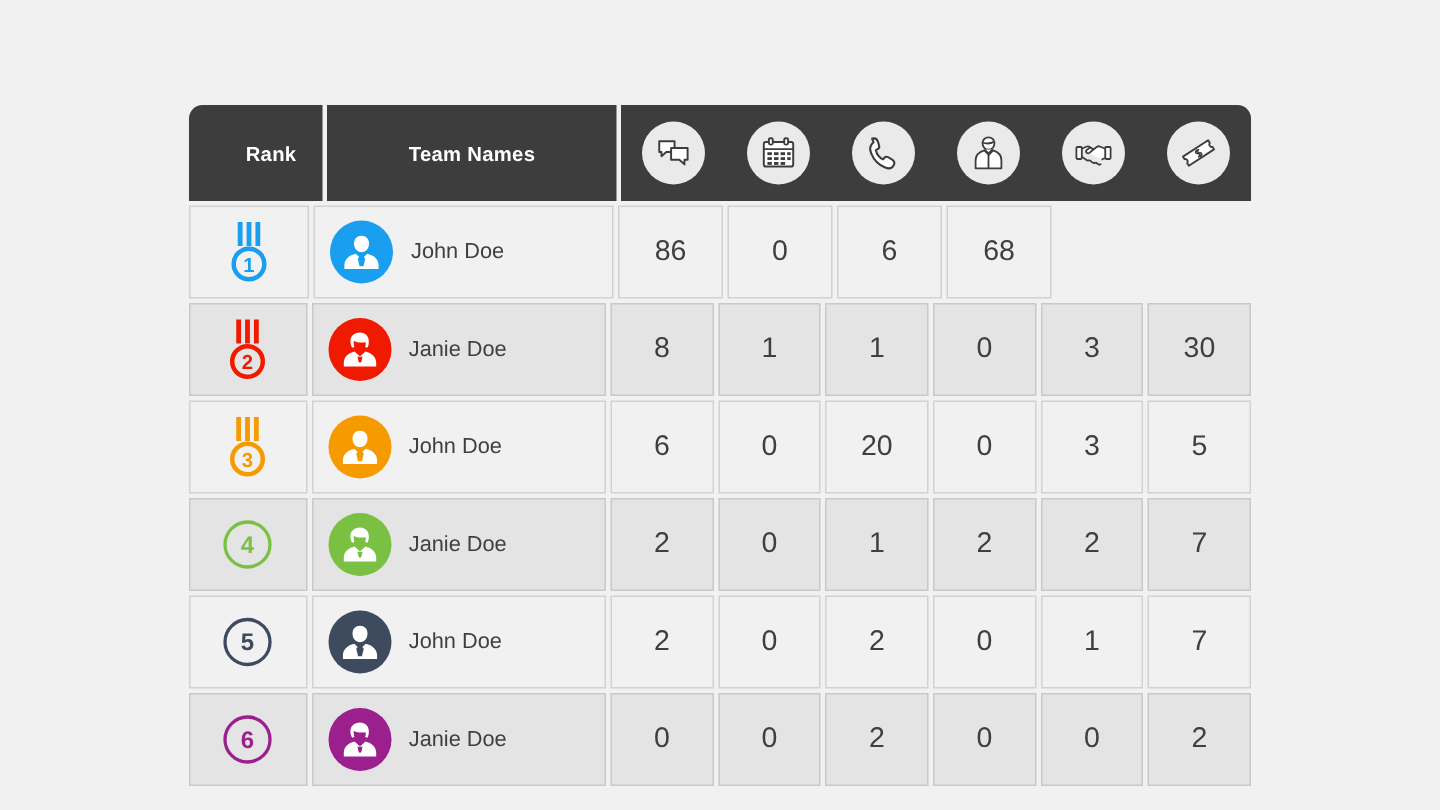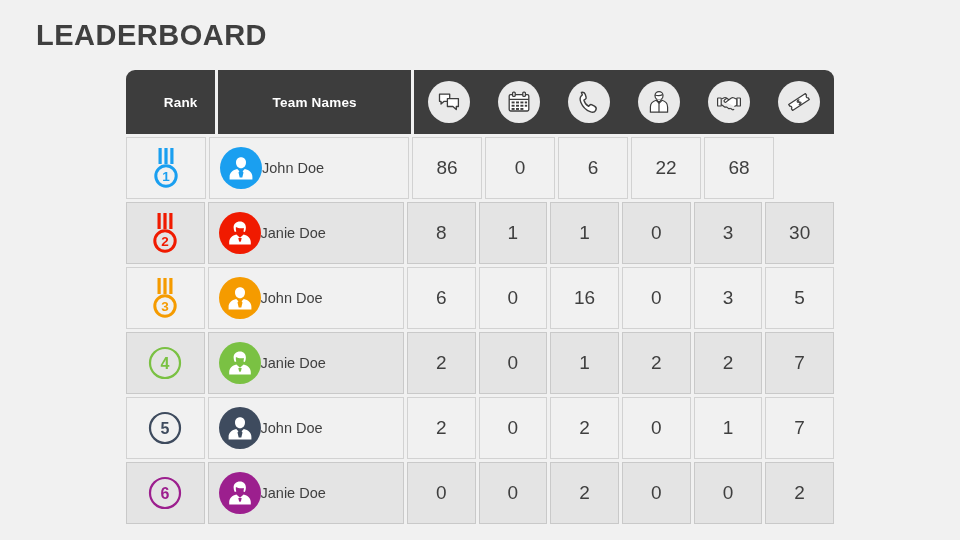--- a/index.html
+++ b/index.html
@@ -113,20 +113,21 @@
   .row.dark  .cell { border-color: #c9c9c9; }
 
   .cell-rank {
     width: 80px;
     justify-content: center;
   }
   .cell-team {
     width: 200px;
     justify-content: flex-start;
     padding-left: 10px;
+    gap: 12px;
   }
   .cell-stat {
     width: 70px;
     justify-content: center;
     font-size: 19px;
     color: #3f3f3f;
   }
 
   .team-name {
     font-size: 14.5px;
@@ -145,21 +146,20 @@
   .avatar svg { display: block; }
 
   .medal { width: 40px; height: 44px; }
   .rankcircle { width: 40px; height: 40px; }
 </style>
 </head>
 <body>
 
 <div class="page">
 
-  <div class="title">LEADERBOARD</div>
 
   <div class="table">
 
     <div class="header-row">
       <div class="hdr hdr-rank">
         <span>Rank</span>
       </div>
       <div class="hdr hdr-team">
         <span>Team Names</span>
       </div>
@@ -268,21 +268,20 @@
             <svg width="30" height="30" viewBox="0 0 30 30">
               <path d="M15 4.2c3.0 0 5.0 2.1 5.0 5.2 0 3.3-2.2 5.8-5.0 5.8s-5.0-2.5-5.0-5.8c0-3.1 2.0-5.2 5.0-5.2z" fill="#ffffff"></path>
               <path d="M3.6 26.4v-2.6c0-3.9 3.2-6.7 7.6-7.7l2.2 2.2-.9 1.2 1.2 5.0h2.6l1.2-5.0-.9-1.2 2.2-2.2c4.4 1.0 7.6 3.8 7.6 7.7v2.6z" fill="#ffffff"></path>
             </svg>
           </div>
           <span class="team-name">John Doe</span>
         </div>
         <div class="cell cell-stat">86</div>
         <div class="cell cell-stat">0</div>
         <div class="cell cell-stat">6</div>
-        <div class="cell cell-stat">22</div>
         <div class="cell cell-stat">68</div>
       </div>
 
       <div class="row dark">
         <div class="cell cell-rank">
           <svg class="medal" viewBox="0 0 40 44">
             <g fill="#f01a00">
               <rect x="12.5" y="2" width="3.2" height="16"></rect>
               <rect x="18.4" y="2" width="3.2" height="16"></rect>
               <rect x="24.3" y="2" width="3.2" height="16"></rect>
@@ -325,21 +324,21 @@
           <div class="avatar" style="background:#f59b00">
             <svg width="30" height="30" viewBox="0 0 30 30">
               <path d="M15 4.2c3.0 0 5.0 2.1 5.0 5.2 0 3.3-2.2 5.8-5.0 5.8s-5.0-2.5-5.0-5.8c0-3.1 2.0-5.2 5.0-5.2z" fill="#ffffff"></path>
               <path d="M3.6 26.4v-2.6c0-3.9 3.2-6.7 7.6-7.7l2.2 2.2-.9 1.2 1.2 5.0h2.6l1.2-5.0-.9-1.2 2.2-2.2c4.4 1.0 7.6 3.8 7.6 7.7v2.6z" fill="#ffffff"></path>
             </svg>
           </div>
           <span class="team-name">John Doe</span>
         </div>
         <div class="cell cell-stat">6</div>
         <div class="cell cell-stat">0</div>
-        <div class="cell cell-stat">16</div>
+        <div class="cell cell-stat">20</div>
         <div class="cell cell-stat">0</div>
         <div class="cell cell-stat">3</div>
         <div class="cell cell-stat">5</div>
       </div>
 
       <div class="row dark">
         <div class="cell cell-rank">
           <svg class="rankcircle" viewBox="0 0 40 40">
             <circle cx="20" cy="20" r="15" fill="none" stroke="#7ac143" stroke-width="2.2"></circle>
             <text x="20" y="25.6" text-anchor="middle" font-family="Liberation Sans, sans-serif" font-size="16" font-weight="bold" fill="#7ac143">4</text>

